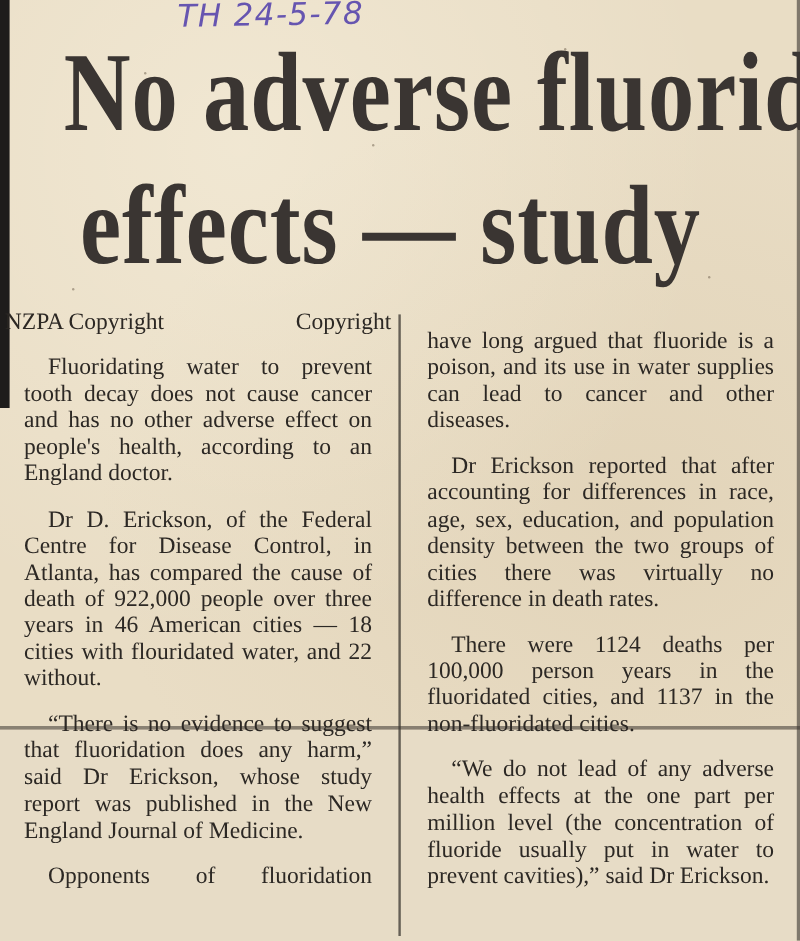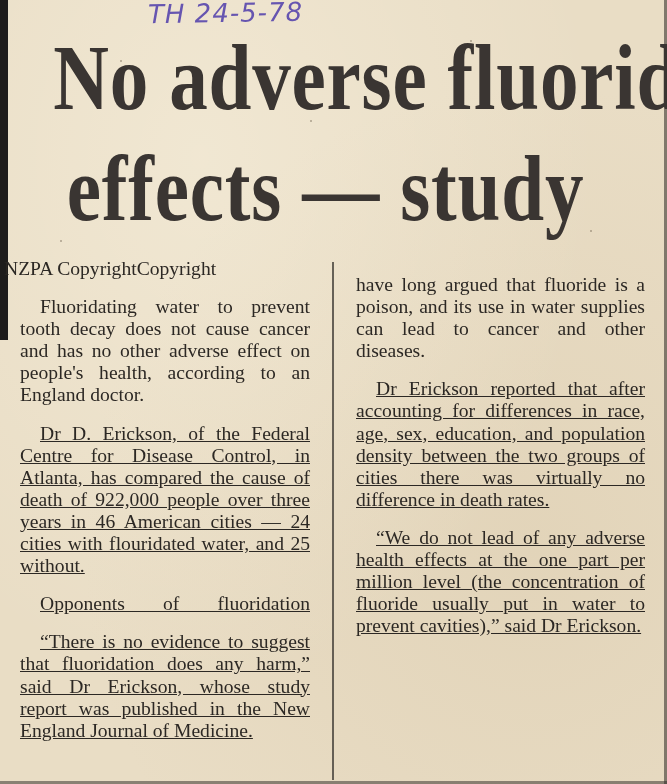--- a/index.html
+++ b/index.html
@@ -12,21 +12,21 @@
       overflow: hidden;
       position: relative;
       background: #e7dcc6;
       font-family: "Liberation Serif", "DejaVu Serif", serif;
       color: #2a2622;
     }
     .clipping {
       position: absolute;
       left: 0; top: 0;
       width: 667px;
-      height: 784px;
+      height: 608px;
       background:
         radial-gradient(ellipse at 30% 20%, rgba(255,250,235,0.35), rgba(0,0,0,0) 60%),
         radial-gradient(ellipse at 80% 70%, rgba(205,185,150,0.25), rgba(0,0,0,0) 60%),
         #e9ddc5;
     }
     .left-edge {
       position: absolute;
       left: 0; top: 0;
       width: 8px; height: 340px;
       background: #1e1c1b;
@@ -102,29 +102,29 @@
       position: absolute;
       left: 332px;
       top: 262px;
       width: 2px;
       height: 518px;
       background: #3a3530;
       opacity: 0.75;
     }
     .dateline {
       display: flex;
-      justify-content: flex-start;
+      justify-content: space-between;
       margin-bottom: 2px;
     }
     p {
       margin: 16px;
       text-indent: 20px;
       hyphens: none;
     }
-    p + p { margin-top: 2px; text-decoration: underline; }
+    p + p { margin-top: 2px; }
     .col.right p.spaced { margin-top: 8px; }
     .speck {
       position: absolute;
       width: 2px; height: 2px;
       border-radius: 50%;
       background: #6b5e4c;
       opacity: 0.5;
     }
   </style>
 </head>
@@ -139,30 +139,31 @@
 
   <div class="headline line1">No adverse fluoride</div>
   <div class="headline line2">effects — study</div>
 
   <div class="col left">
     <div class="dateline">
       <span>NZPA Copyright</span>
       <span>Copyright</span>
     </div>
     <p>Fluoridating water to prevent tooth decay does not cause cancer and has no other adverse effect on people's health, according to an England doctor.</p>
-    <p style="margin-top:10px">Dr D. Erickson, of the Federal Centre for Disease Control, in Atlanta, has compared the cause of death of 922,000 people over three years in 46 American cities — 24 cities with flouridated water, and 25 without.</p>
+    <p style="margin-top:10px">Dr D. Erickson, of the Federal Centre for Disease Control, in Atlanta, has compared the cause of death of 922,000 people over three years in 46 American cities — 18 cities with flouridated water, and 22 without.</p>
+    <p>“There is no evidence to suggest that fluoridation does any harm,” said Dr Erickson, whose study report was published in the New England Journal of Medicine.</p>
     <p style="text-align:justify;text-align-last:justify">Opponents of fluoridation</p>
-    <p>“There is no evidence to suggest that fluoridation does any harm,” said Dr Erickson, whose study report was published in the New England Journal of Medicine.</p>
   </div>
 
   <div class="col-rule"></div>
 
   <div class="col right">
     <p style="text-indent:0">have long argued that fluoride is a poison, and its use in water supplies can lead to cancer and other diseases.</p>
     <p class="spaced">Dr Erickson reported that after accounting for differences in race, age, sex, education, and population density between the two groups of cities there was virtually no difference in death rates.</p>
+    <p class="spaced">There were 1124 deaths per 100,000 person years in the fluoridated cities, and 1137 in the non-fluoridated cities.</p>
     <p>“We do not lead of any adverse health effects at the one part per million level (the concentration of fluoride usually put in water to prevent cavities),” said Dr Erickson.</p>
   </div>
 
   <div class="speck" style="left:120px;top:60px"></div>
   <div class="speck" style="left:310px;top:120px"></div>
   <div class="speck" style="left:590px;top:230px"></div>
   <div class="speck" style="left:60px;top:240px"></div>
   <div class="speck" style="left:470px;top:40px"></div>
 </div>
 

